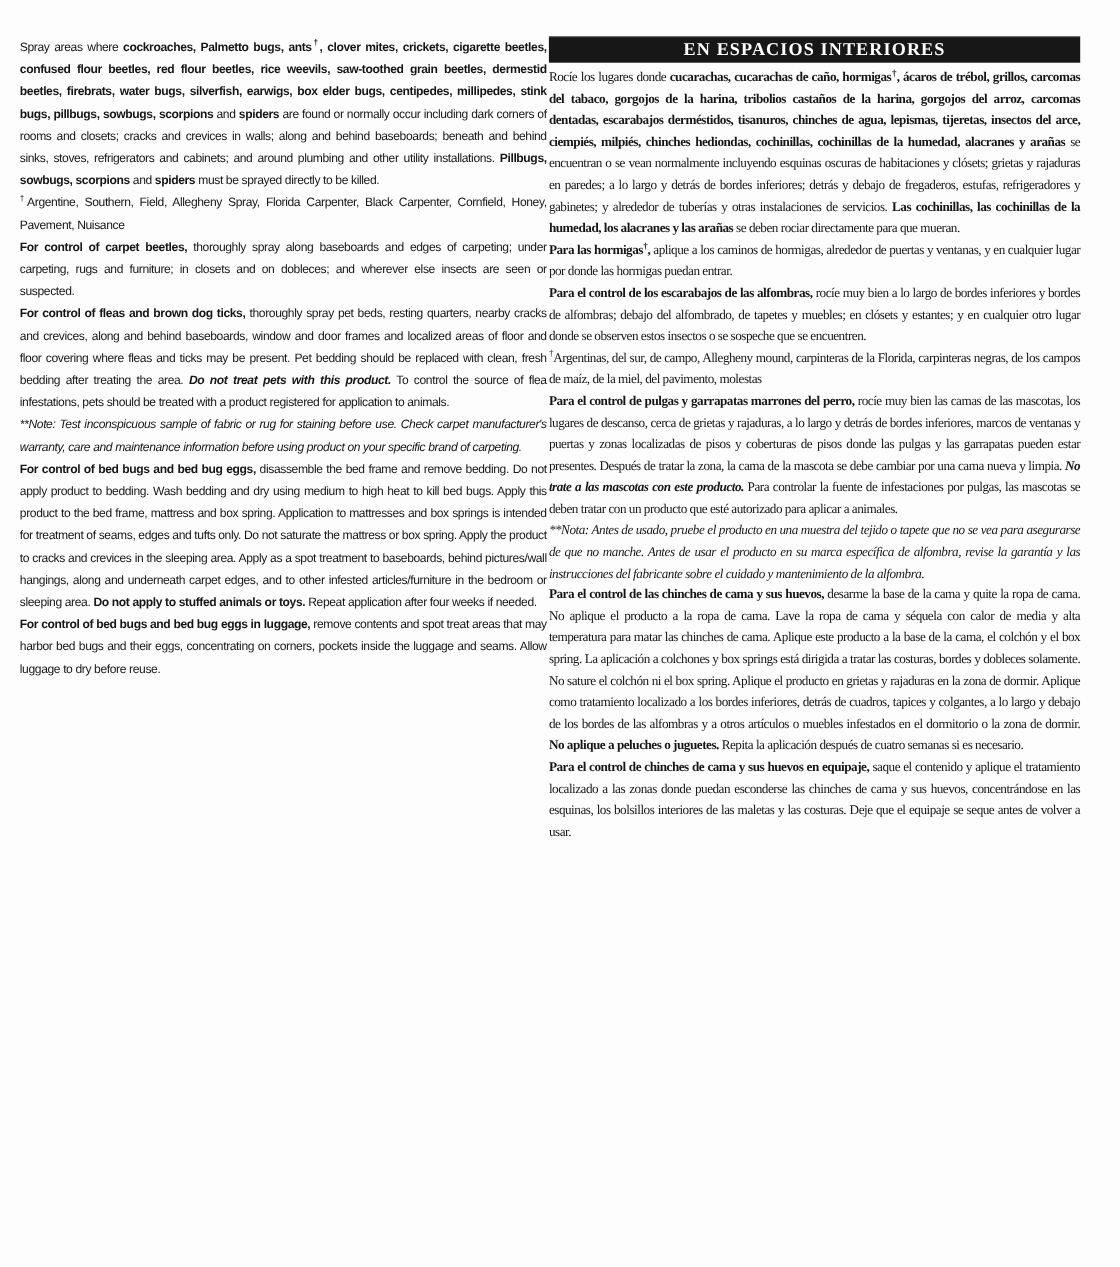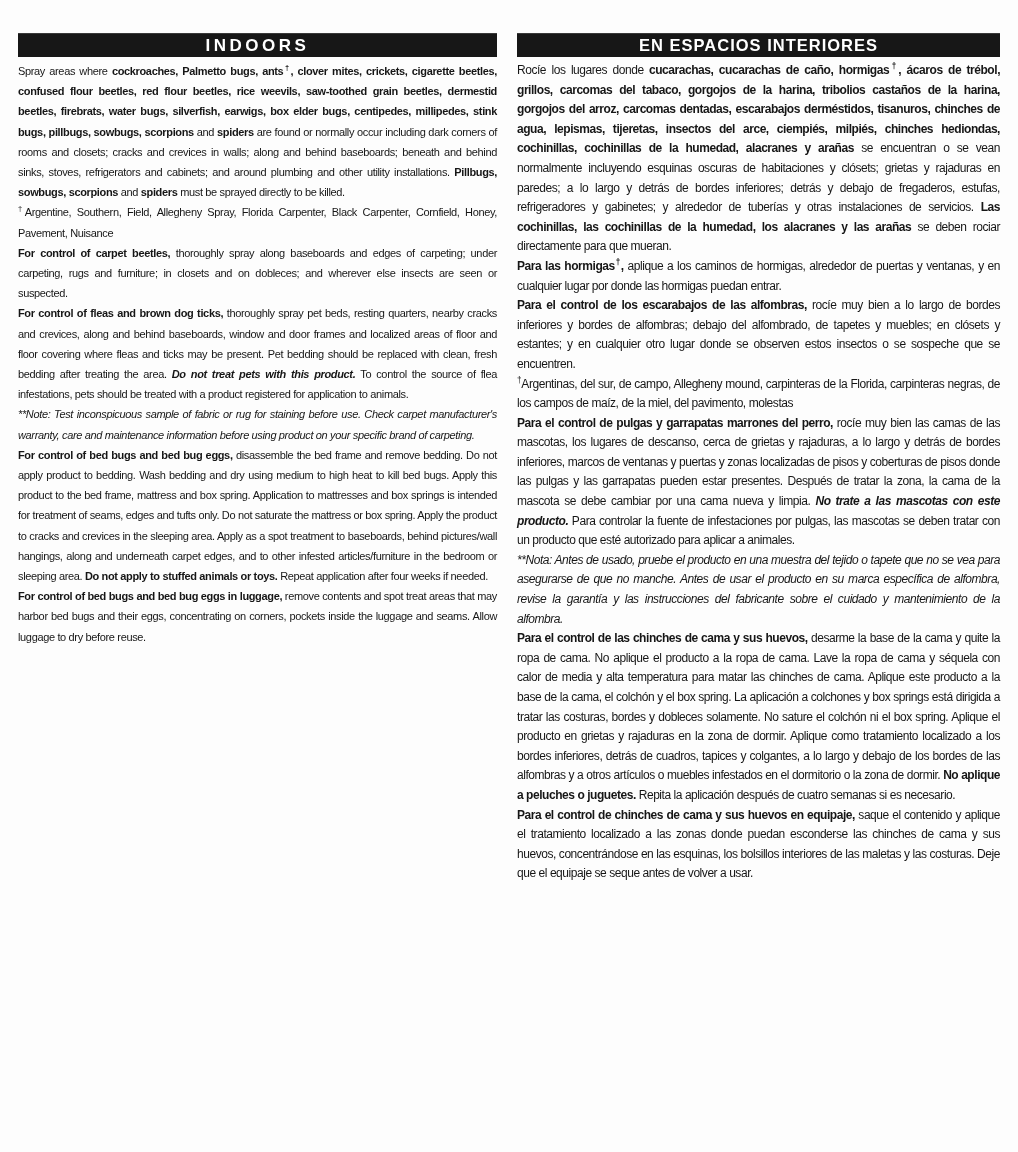--- a/index.html
+++ b/index.html
@@ -10,21 +10,21 @@
     color: #161616;
   }
   .page {
     position: relative;
     width: 1018px; height: 1152px;
     overflow: hidden;
     background: #fdfdfd;
   }
   .column { position: absolute; top: 33px; }
   .col-en { left: 18px;  width: 479px; }
-  .col-es { left: 517px; width: 483px; }
+  .col-es { left: 499px; width: 483px; font-family: Liberation Serif, serif; }
   .header-bar {
     height: 24px;
     background: var(--bar-color, #171717);
     display: flex; align-items: center; justify-content: center;
     margin-bottom: 4px;
     box-shadow: inset 0 1px 0 rgba(255,255,255,0.15);
   }
   .header-text {
     color: #ffffff;
     font-weight: 700;
@@ -41,23 +41,20 @@
   .b   { font-weight: 700; }
   .i   { font-style: italic; }
   .sup { vertical-align: super; font-size: 68%; line-height: 0; }
 </style>
 </head>
 <body style="color: rgb(22, 22, 22); background: rgb(253, 253, 253);">
 
 <div class="page">
 
   <div class="column col-en">
-    <div class="header-bar">
-      <span class="header-text">INDOORS</span>
-    </div>
     <div class="col-text">
         <p class="para"><span>Spray areas where </span><span class="b">cockroaches, Palmetto bugs, ants</span><span class="b sup">†</span><span class="b">, clover mites, crickets, cigarette beetles, confused flour beetles, red flour beetles, rice weevils, saw-toothed grain beetles, dermestid beetles, firebrats, water bugs, silverfish, earwigs, box elder bugs, centipedes, millipedes, stink bugs, pillbugs, sowbugs, scorpions</span><span> and </span><span class="b">spiders</span><span> are found or normally occur including dark corners of rooms and closets; cracks and crevices in walls; along and behind baseboards; beneath and behind sinks, stoves, refrigerators and cabinets; and around plumbing and other utility installations. </span><span class="b">Pillbugs, sowbugs, scorpions</span><span> and </span><span class="b">spiders</span><span> must be sprayed directly to be killed.</span></p>
         <p class="para"><span class="sup">†</span><span>Argentine, Southern, Field, Allegheny Spray, Florida Carpenter, Black Carpenter, Cornfield, Honey, Pavement, Nuisance</span></p>
         <p class="para"><span class="b">For control of carpet beetles,</span><span> thoroughly spray along baseboards and edges of carpeting; under carpeting, rugs and furniture; in closets and on dobleces; and wherever else insects are seen or suspected.</span></p>
         <p class="para"><span class="b">For control of fleas and brown dog ticks,</span><span> thoroughly spray pet beds, resting quarters, nearby cracks and crevices, along and behind baseboards, window and door frames and localized areas of floor and floor covering where fleas and ticks may be present. Pet bedding should be replaced with clean, fresh bedding after treating the area. </span><span class="b i">Do not treat pets with this product.</span><span> To control the source of flea infestations, pets should be treated with a product registered for application to animals.</span></p>
         <p class="para"><span class="i">**Note: Test inconspicuous sample of fabric or rug for staining before use. Check carpet manufacturer's warranty, care and maintenance information before using product on your specific brand of carpeting.</span></p>
         <p class="para"><span class="b">For control of bed bugs and bed bug eggs,</span><span> disassemble the bed frame and remove bedding. Do not apply product to bedding. Wash bedding and dry using medium to high heat to kill bed bugs. Apply this product to the bed frame, mattress and box spring. Application to mattresses and box springs is intended for treatment of seams, edges and tufts only. Do not saturate the mattress or box spring. Apply the product to cracks and crevices in the sleeping area. Apply as a spot treatment to baseboards, behind pictures/wall hangings, along and underneath carpet edges, and to other infested articles/furniture in the bedroom or sleeping area. </span><span class="b">Do not apply to stuffed animals or toys.</span><span> Repeat application after four weeks if needed.</span></p>
         <p class="para"><span class="b">For control of bed bugs and bed bug eggs in luggage,</span><span> remove contents and spot treat areas that may harbor bed bugs and their eggs, concentrating on corners, pockets inside the luggage and seams. Allow luggage to dry before reuse.</span></p>
       </div>
   </div>

